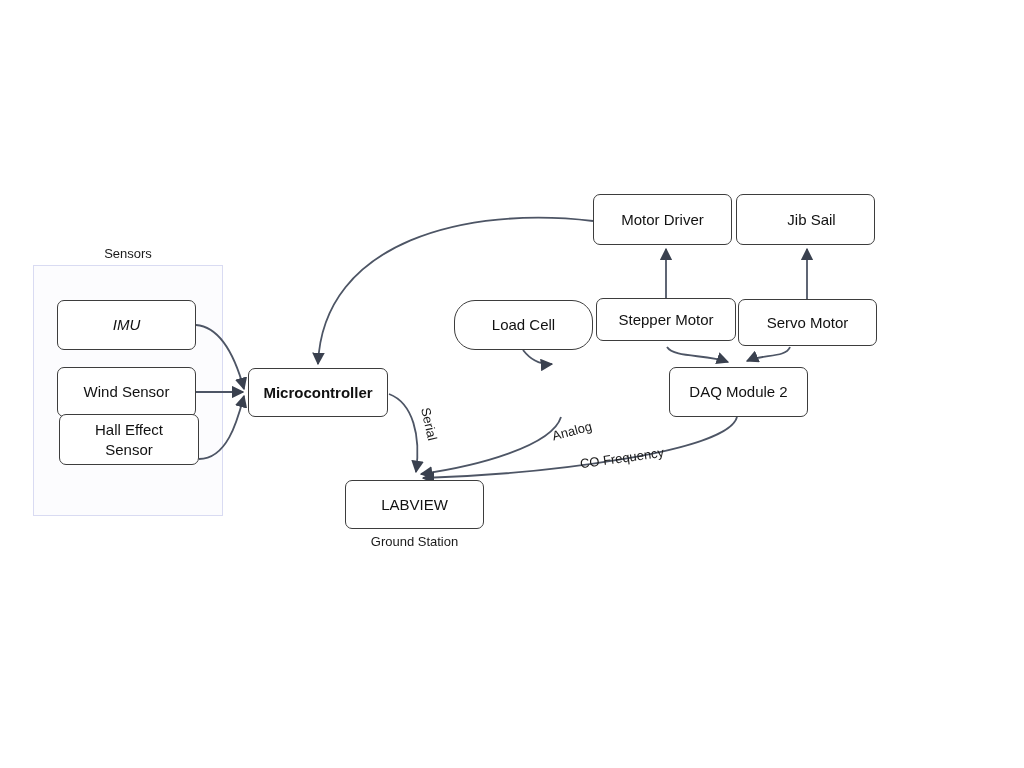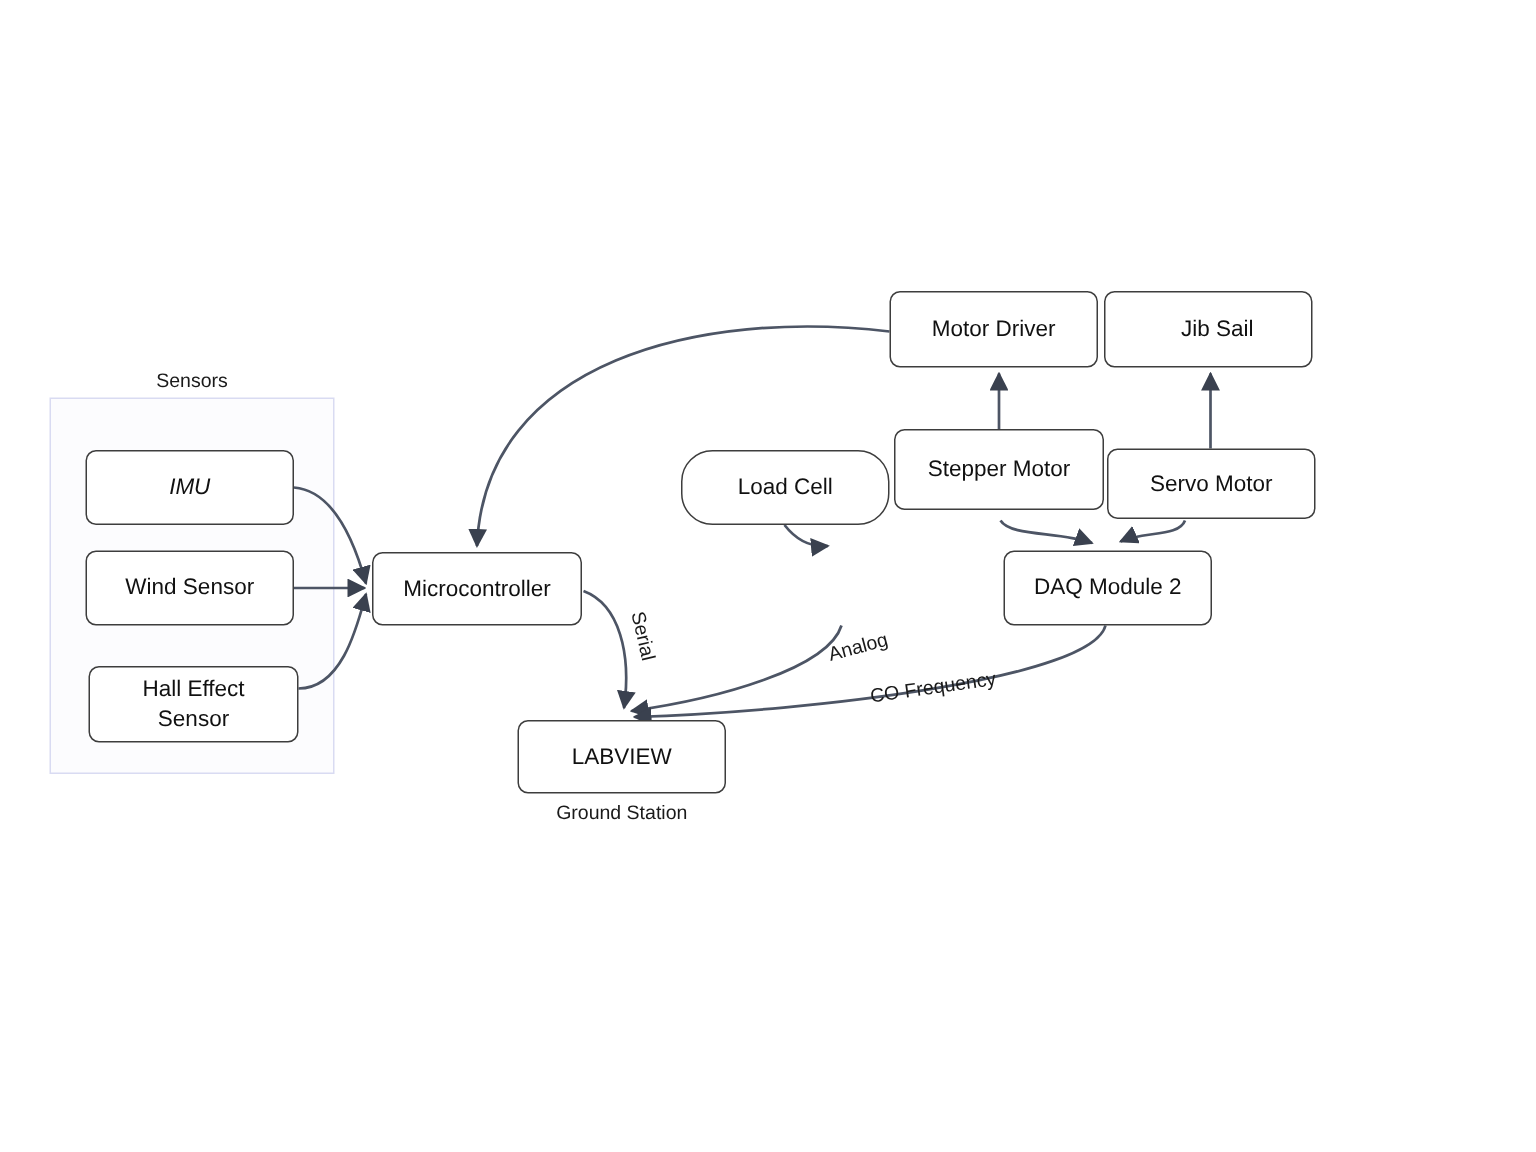--- a/index.html
+++ b/index.html
@@ -22,26 +22,26 @@
   .caption{
     position:absolute;z-index:2;font-size:13px;color:#1a1a1a;text-align:center;white-space:nowrap;
   }
   .edge-label{
     position:absolute;z-index:3;font-size:13px;color:#1a1a1a;white-space:nowrap;
   }
   .wrap-narrow{display:inline-block;max-width:100px;}
   
   .n-imu{left:57px;top:300px;width:139px;height:50px;font-style:italic;}
   .n-wind{left:57px;top:367px;width:139px;height:50px;}
-  .n-hall{left:59px;top:444px;width:140px;height:51px;}
-  .n-micro{left:248px;top:368px;width:140px;height:49px;}
+  .n-hall{left:59px;top:414px;width:140px;height:51px;}
+  .n-micro{left:248px;top:368px;width:140px;height:49px;font-weight:bold;}
   .n-motordriver{left:593px;top:194px;width:139px;height:51px;}
   .n-jibsail{left:736px;top:194px;width:139px;height:51px;padding-left:12px;}
   .n-loadcell{left:454px;top:300px;width:139px;height:50px;border-radius:21px;}
-  .n-stepper{left:596px;top:286px;width:140px;height:54px;}
+  .n-stepper{left:596px;top:298px;width:140px;height:43px;}
   .n-servo{left:738px;top:299px;width:139px;height:47px;}
   .n-daq1{left:494px;top:367px;width:140px;height:50px;}
   .n-daq2{left:669px;top:367px;width:139px;height:50px;}
   .n-labview{left:345px;top:480px;width:139px;height:49px;}
   .g-sensors{left:33px;top:265px;width:190px;height:251px;}
   .c-sensors{left:33px;top:246px;width:190px;}
   .c-groundstation{left:345px;top:534px;width:139px;}
   .l-serial{left:429px;top:424px;transform:translate(-50%,-50%) rotate(77deg);}
   .l-analog{left:572px;top:431px;transform:translate(-50%,-50%) rotate(-15deg);}
   .l-cofreq{left:622px;top:458px;transform:translate(-50%,-50%) rotate(-8deg);}

